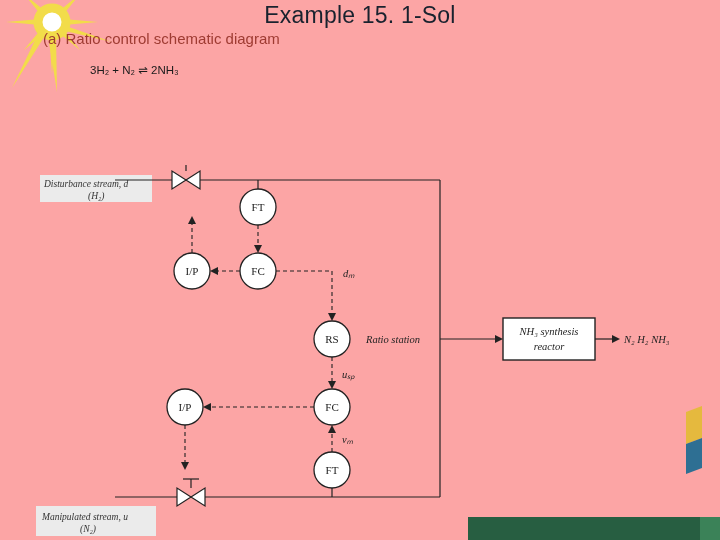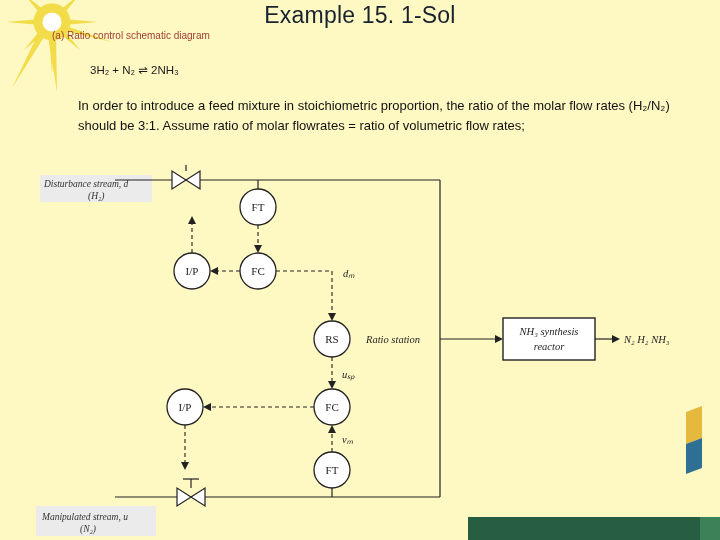--- a/index.html
+++ b/index.html
@@ -1,26 +1,26 @@
 <!DOCTYPE html>
 <html><head>
 <meta charset="utf-8">
 <style>
   html,body{margin:0;padding:0;background:#888;}
   .slide{
-    position:relative;width:720px;height:540px;background:#fef9c3;overflow:hidden;
+    position:relative;width:720px;height:540px;background:#fca5a5;overflow:hidden;
     font-family:"Liberation Sans",sans-serif;color:#1d242c;
   }
   .deco{position:absolute;pointer-events:none;}
   .title{
     position:absolute;top:2px;left:0;width:100%;text-align:center;
     font-size:23px;color:#18222e;letter-spacing:.2px;
   }
   .subtitle{
-    position:absolute;top:30px;left:52px;font-size:10px;color:#9e3b32;
+    position:absolute;top:30px;left:43px;font-size:15px;color:#9e3b32;
   }
   .equation{
     position:absolute;top:63px;left:90px;font-size:11.5px;color:#1a1a1a;
   }
   .body-text{
     position:absolute;top:96px;left:78px;width:600px;
     font-size:13px;line-height:1.5;color:#111;
   }
   .green-bar{position:absolute;left:468px;top:517px;width:232px;height:23px;background:#275e41;}
   .green-accent{position:absolute;left:700px;top:517px;width:20px;height:23px;background:#3b8258;}
@@ -47,21 +47,20 @@
       <polygon points="40,30 46,34 12,88"></polygon>
       <polygon points="48,36 56,36 57,92"></polygon>
       <polygon points="63,25 61,30 112,42"></polygon>
     </g>
     <circle cx="52" cy="22" r="14" fill="#ffffff" stroke="#f2dc4a" stroke-width="9"></circle>
   </svg>
 
   <div class="title">Example 15. 1-Sol</div>
   <div class="subtitle">(a) Ratio control schematic diagram</div>
   <div class="equation">3H₂ + N₂ ⇌ 2NH₃</div>
-  <div class="body-text">In order to introduce a feed mixture in stoichiometric proportion, the ratio of the molar flow rates (H₂/N₂) should be 3:1. Assume ratio of molar flowrates = ratio of volumetric flow rates;</div>
 
   <svg class="deco" style="left:0;top:165px" width="720" height="375" viewBox="0 165 720 375">
 
     <g fill="#ebebeb">
       <rect x="40" y="175" width="112" height="27"></rect>
       <rect x="36" y="506" width="120" height="30"></rect>
     </g>
 
     <g stroke="#222" stroke-width="1.2" fill="none">
       <line x1="115" y1="180" x2="440" y2="180"></line>

